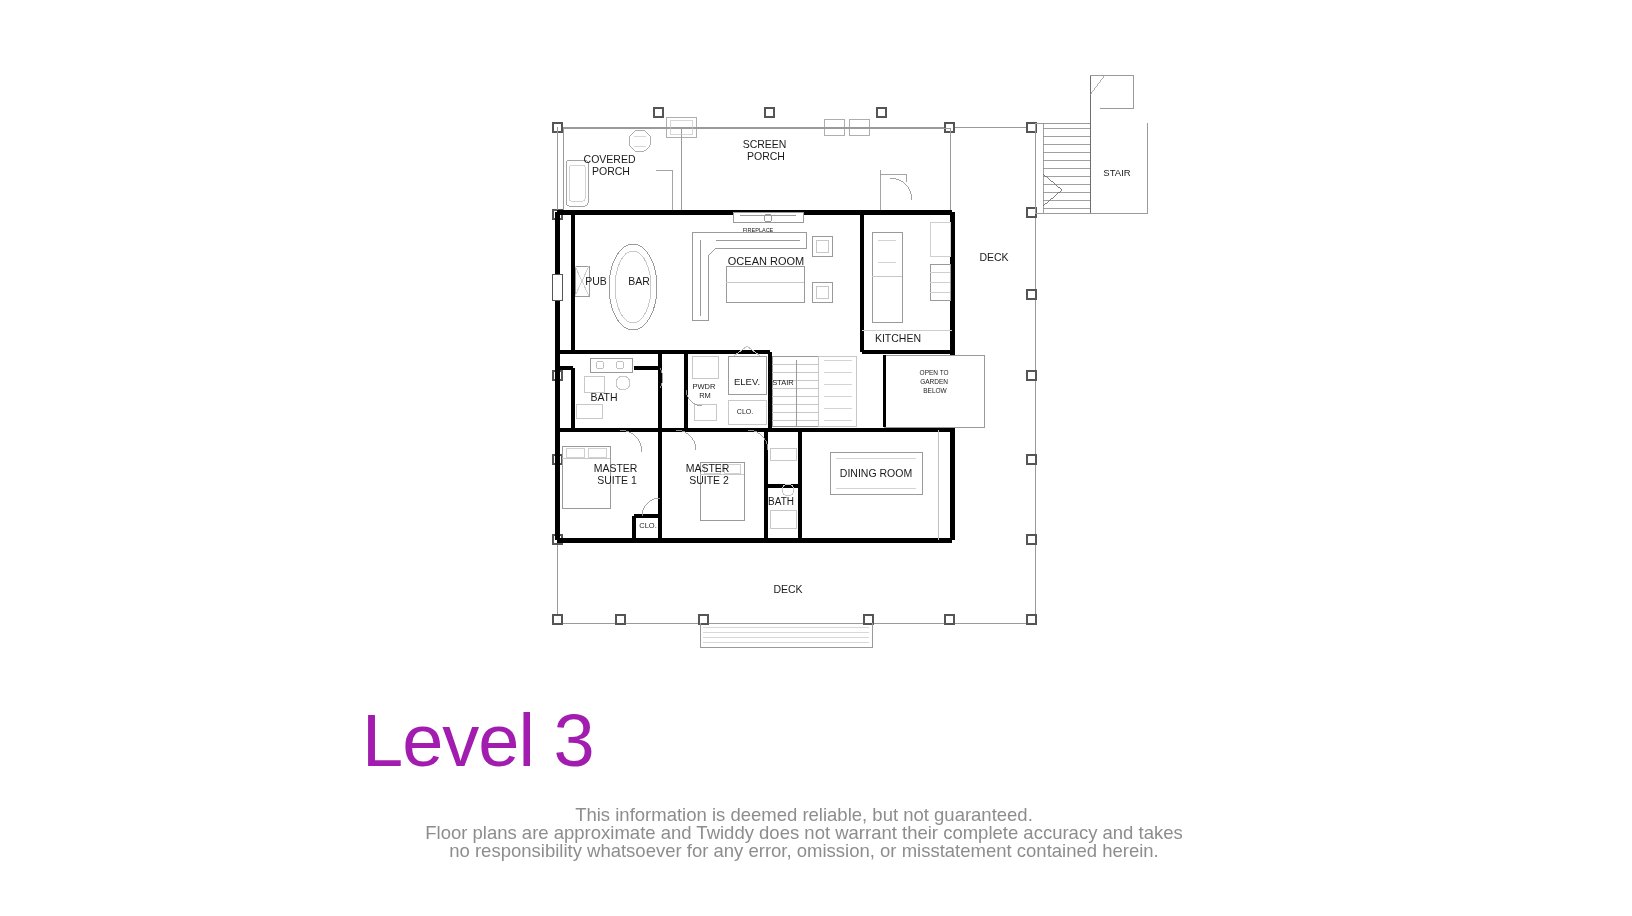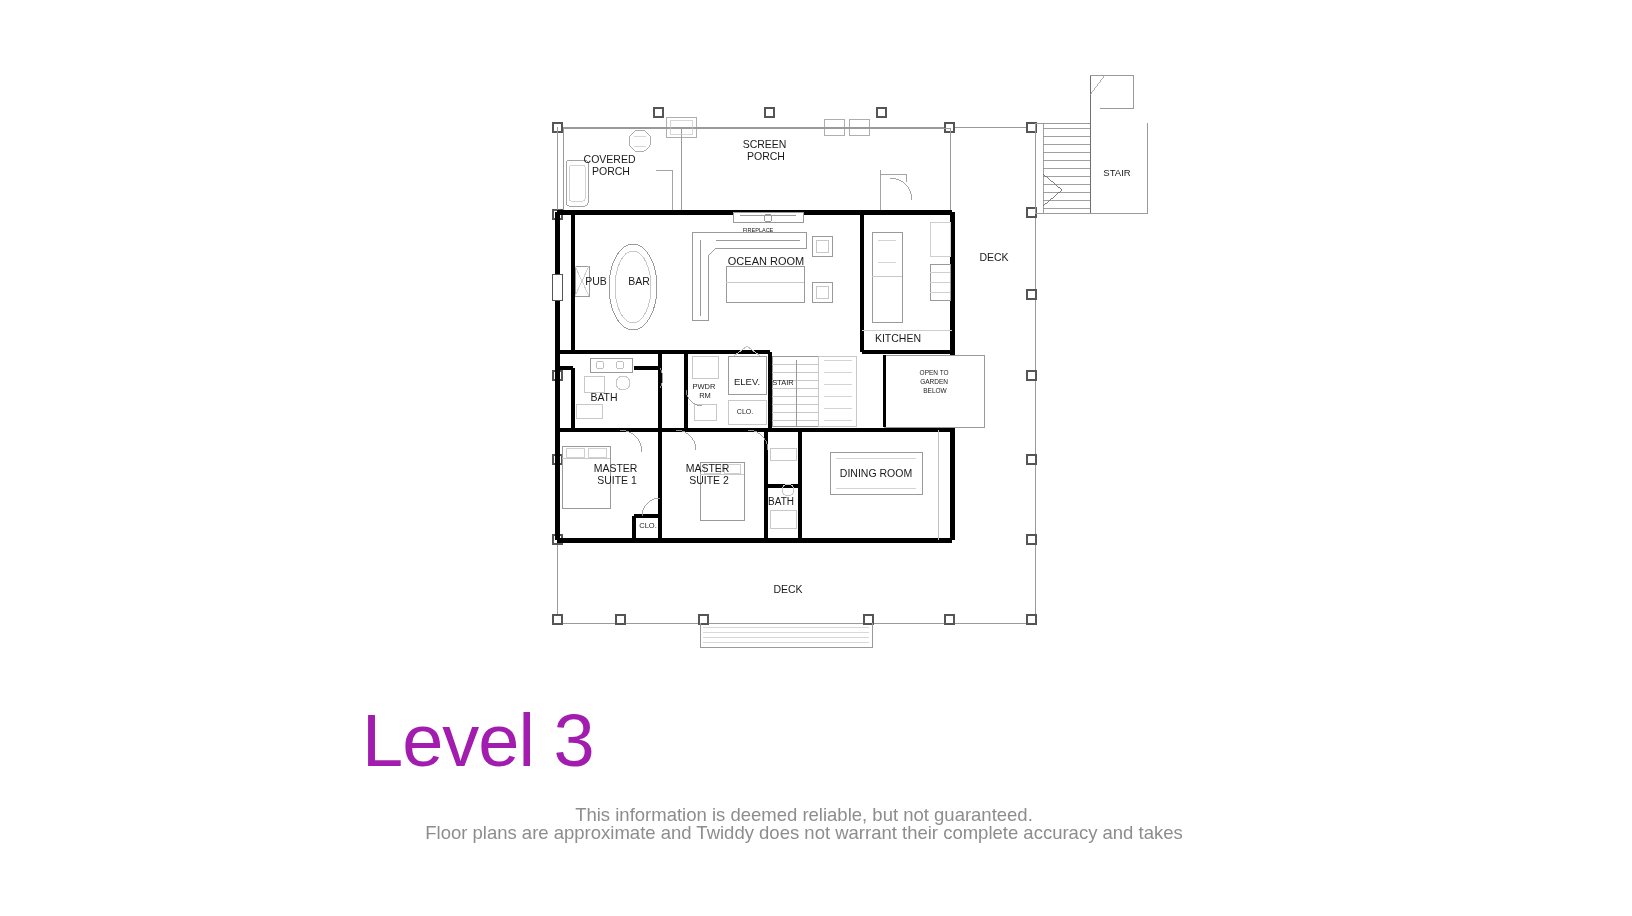--- a/index.html
+++ b/index.html
@@ -334,13 +334,14 @@
 
     <text x="788" y="593" font-size="10.5">DECK</text>
   </g>
 </svg>
 
 <div class="title">Level 3</div>
 
 <div class="disclaimer">
   <div>This information is deemed reliable, but not guaranteed.</div>
   <div>Floor plans are approximate and Twiddy does not warrant their complete accuracy and takes</div>
+  <div>no responsibility whatsoever for any error, omission, or misstatement contained herein.</div>
 </div>
 
 </body></html>

